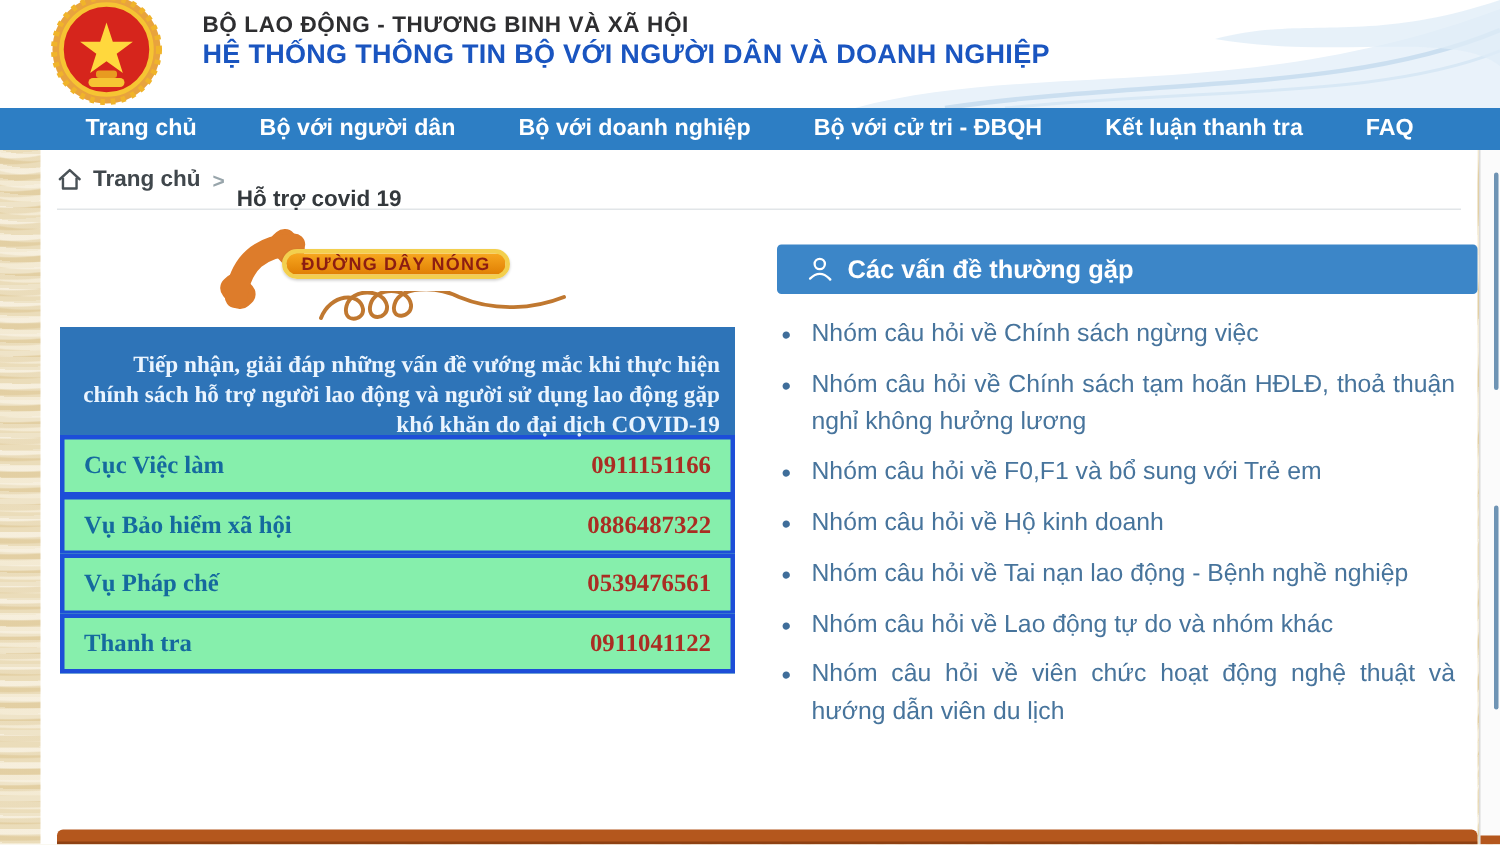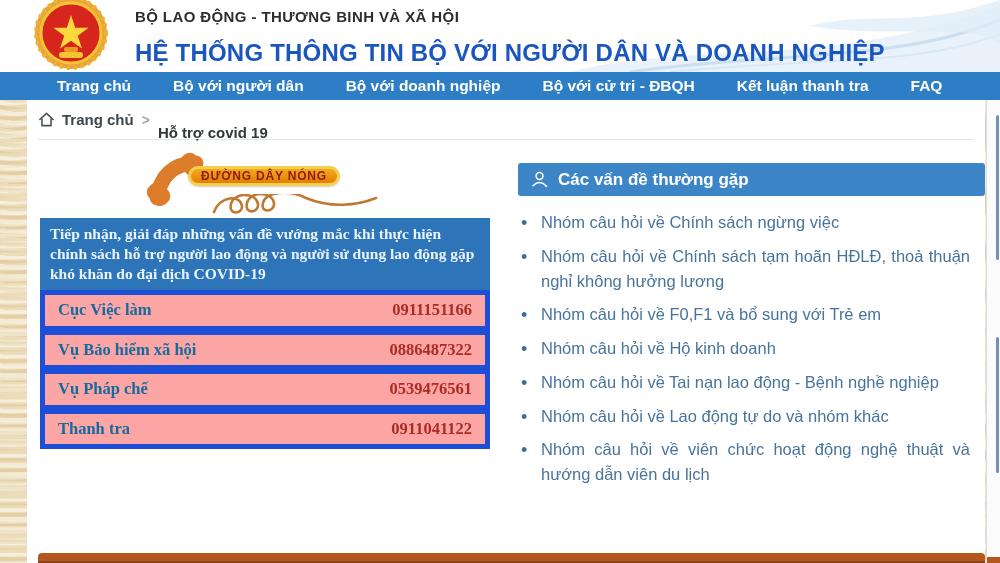--- a/index.html
+++ b/index.html
@@ -12,21 +12,21 @@
       repeating-radial-gradient(circle at 8px 14px, rgba(255,255,255,.35) 0 3px, rgba(214,190,140,.25) 4px 7px, rgba(255,255,255,.18) 8px 11px),
       repeating-radial-gradient(circle at 20px 40px, rgba(255,255,255,.3) 0 4px, rgba(210,185,135,.2) 5px 9px);
   }
 
   
   .header { position:absolute; left:0; top:0; width:1000px; height:72px; background:#ffffff; overflow:hidden;padding-left:35px; }
   .header-wave { position:absolute; right:0; top:0; }
   .emblem { position:absolute; left:33px; top:-5px; width:76px; height:76px; }
   .header-titles { position:absolute; left:135px; top:8px; width:840px; }
   .ministry-line { font-size:15px; font-weight:bold; color:#2e2e30; letter-spacing:.4px; }
-  .system-title  { margin-top:14px; font-size:24px; font-weight:bold; color:#1a55c0; letter-spacing:.2px; }
+  .system-title  { margin-top:1px; font-size:18px; font-weight:bold; color:#1a55c0; letter-spacing:.2px; }
 
   
   .navbar { position:absolute; left:0; top:72px; width:1000px; height:28px; background:#2d7ec4;
     display:flex; align-items:center; gap:42px; padding-left:57px; }
   .nav-item { color:#ffffff; font-size:15.5px; font-weight:bold; white-space:nowrap; cursor:pointer; }
 
   
   .content-card { position:absolute; left:27px; top:100px; width:958px; height:463px; background:#ffffff; }
 
   .breadcrumb { position:absolute; left:11px; top:0; width:936px; height:40px;
@@ -42,33 +42,33 @@
   .phone-ico { position:absolute; left:98px; top:-2px; }
   .hotline-badge { position:absolute; left:148px; top:14px; width:152px; height:20px;
     border:3px solid #f3cf4e; border-radius:16px;
     background:linear-gradient(#f7a71f,#e07f04);
     display:flex; align-items:center; justify-content:center;
     font-size:12px; font-weight:bold; color:#8c1d12; letter-spacing:.8px; box-shadow:0 1px 2px rgba(0,0,0,.2); }
   .cord-ico { position:absolute; left:170px; top:42px; }
 
   .banner { margin-top:2px; width:450px; height:72px; background:#2e74b8; color:#eaf4fe;
     font-family:"Liberation Serif", serif; font-weight:bold; font-size:15.5px;
-    text-align:left; line-height:20px; padding:6px 10px; }
+    text-align:right; line-height:20px; padding:16px 10px; }
 
   .contact-table { width:450px; }
   .contact-row { display:flex; justify-content:space-between; align-items:center;
-    height:40.5px; border:5px solid #1d4ed8; margin-top:-1px; padding:0 13px; background:#fca5a5; }
+    height:40.5px; border:3px solid #1d4ed8; margin-top:-1px; padding:0 13px; background:#86efac; }
   .contact-row:first-child { margin-top:0; }
   .contact-name { font-family:"Liberation Serif", serif; font-weight:bold; font-size:16.5px; color:#156a9e; }
   .contact-phone { font-family:"Liberation Serif", serif; font-weight:bold; font-size:16.5px; color:#aa2d23; }
 
   
   .right-panel { position:absolute; left:491px; top:63px; width:467px; }
   .faq-header { width:467px; height:33px; background:#3c86c8; border-radius:3px;
-    display:flex; align-items:center; padding-left:12px; }
+    display:flex; align-items:center; padding-left:19px; }
   .user-ico { width:19px; height:19px; margin-right:9px; }
   .faq-title { color:#ffffff; font-size:17px; font-weight:bold; }
   .faq-list { margin-top:14px; display:flex; flex-direction:column; gap:9px; width:452px; }
   .faq-item { position:relative; padding-left:23px; font-size:16.5px; color:#47749c;
     line-height:1.5; text-align:justify; cursor:pointer; }
   .faq-item::before { content:"\2022"; position:absolute; left:3px; top:0;
     color:#3f6e9a; font-size:18px; }
 
   
   .footer-bar { position:absolute; left:38px; top:553px; width:947px; height:10px;

